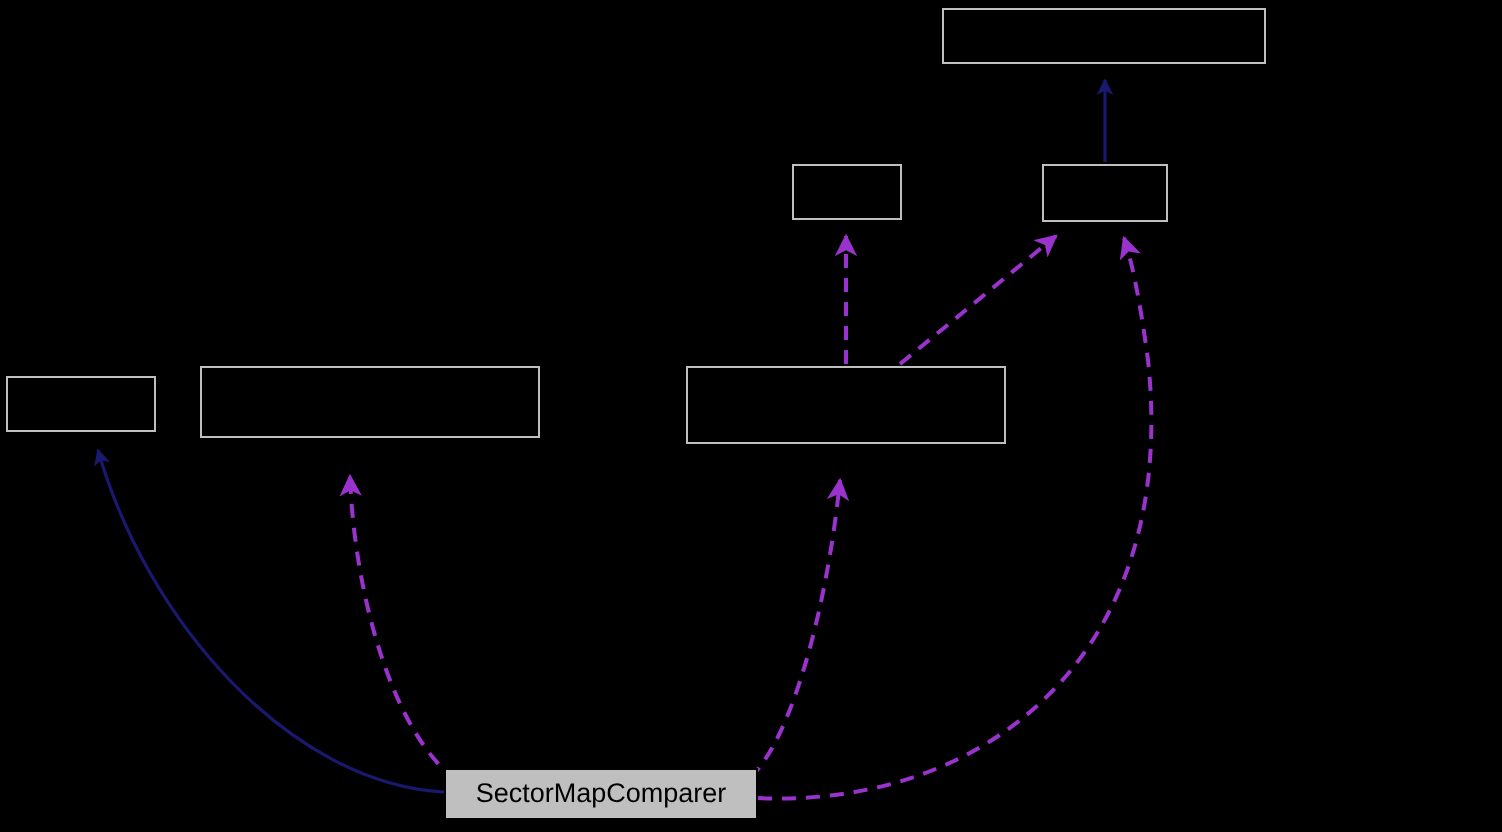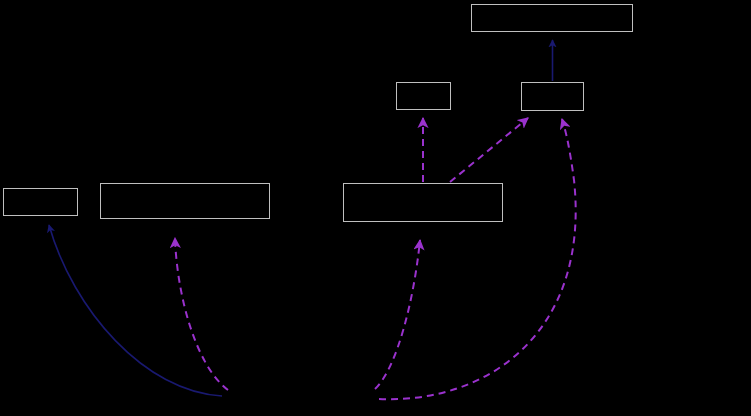--- a/index.html
+++ b/index.html
@@ -63,14 +63,17 @@
   </div>
 
   <div class="node empty" style="left:100px;top:183px;width:170px;height:36px;">
     <span class="node-label"></span>
   </div>
 
   <div class="node empty" style="left:343px;top:183px;width:160px;height:39px;">
     <span class="node-label"></span>
   </div>
 
+  <div class="node focus" style="left:222px;top:384px;width:157px;height:26px;">
+    <span class="node-label">SectorMapComparer</span>
+  </div>
 
 </div>
 
 </body></html>

